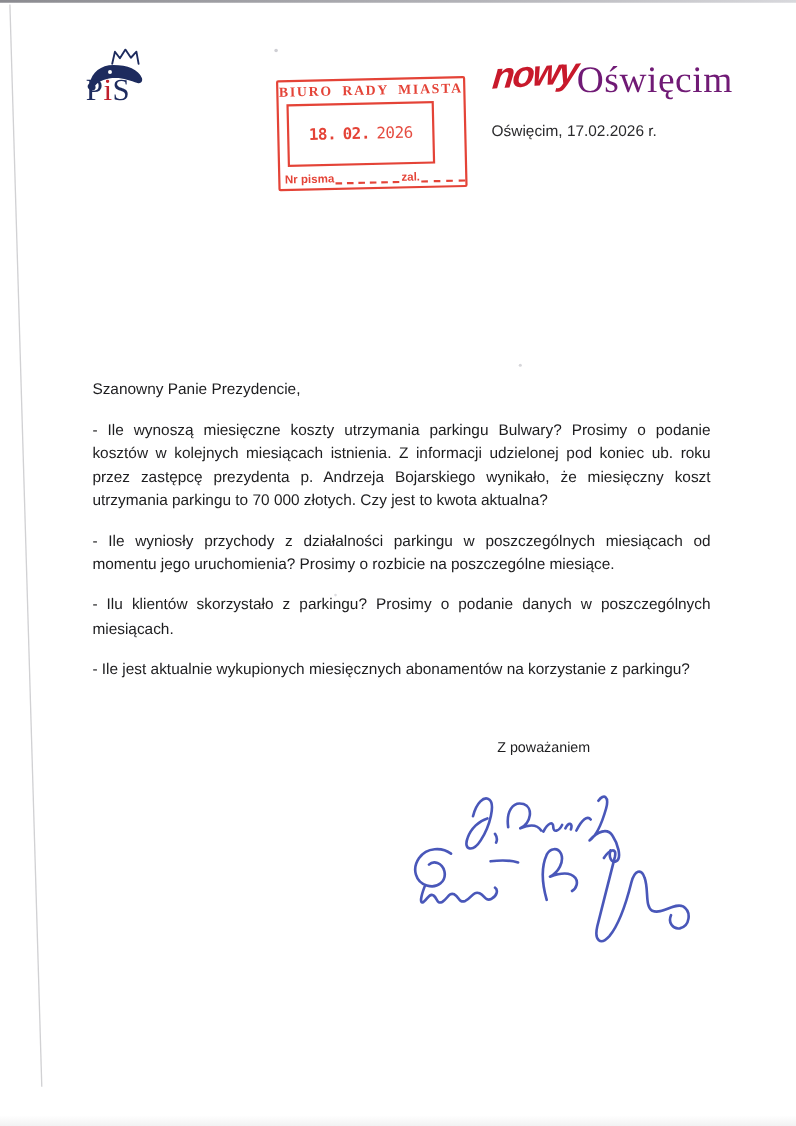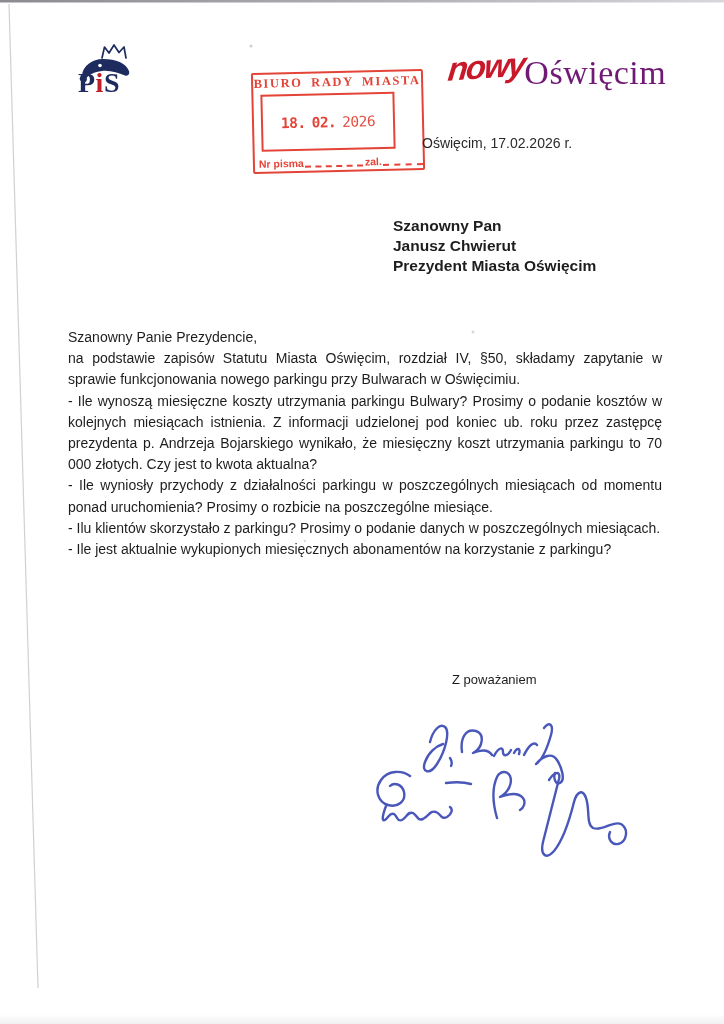--- a/index.html
+++ b/index.html
@@ -9,21 +9,21 @@
     font-family:"Liberation Sans",sans-serif;color:#1d1d1f;
   }
   
   .artifacts{position:absolute;left:0;top:0;width:724px;height:1024px;pointer-events:none;}
   .bottom-band{position:absolute;left:0;bottom:0;width:724px;height:10px;
     background:linear-gradient(to bottom,rgba(0,0,0,0),rgba(120,120,126,0.10));}
   
   .pis-logo{position:absolute;left:76px;top:44px;width:66px;height:58px;}
   .pis-logo svg{position:absolute;left:0;top:0;}
   .pis-text{position:absolute;left:2px;top:24px;
-    font-family:"Liberation Serif",serif;font-weight:700;font-size:28px;line-height:30px;
+    font-family:"Liberation Serif",serif;font-weight:400;font-size:28px;line-height:30px;
     letter-spacing:0.5px;}
   .pis-text .navy{color:#1d2b5e;}
   .pis-text .red{color:#c0202c;}
   
   .stamp{
     position:absolute;left:252px;top:71px;width:172px;height:101px;
     color:#e23528;border:2.5px solid currentColor;border-radius:2px;
     transform:rotate(-1.3deg);opacity:0.93;box-sizing:border-box;
   }
   .stamp-title{
@@ -52,28 +52,28 @@
   .nowy-logo .nowy{
     display:inline-block;color:#c8192b;
     font-family:"Liberation Sans",sans-serif;font-weight:700;font-style:italic;
     font-size:33px;letter-spacing:-2px;transform:rotate(-4deg) skewX(-10deg);
     vertical-align:6px;
   }
   .nowy-logo .osw{
     font-family:"Liberation Serif",serif;font-size:34px;color:#701a75;letter-spacing:0.5px;
   }
   
-  .dateline{position:absolute;left:422px;top:135px;width:200px;text-align:left;
+  .dateline{position:absolute;left:422px;top:111px;width:200px;text-align:center;
     font-size:14px;color:#2a2a2c;}
   .sender{position:absolute;left:68px;top:145px;font-weight:700;font-size:15px;line-height:19px;}
   .recipient{position:absolute;left:393px;top:216px;font-weight:700;font-size:15.5px;line-height:20px;}
   
   .body-block{position:absolute;left:68px;top:327px;width:594px;
     font-size:14px;line-height:21.2px;text-align:justify;}
-  .body-block p{margin:0;}
+  .body-block p{margin:16px;}
   .body-block .salutation{text-align:left;}
   .body-block .indent{text-indent:46px;}
   .closing{position:absolute;left:452px;top:672px;font-size:13px;}
   
   .sig-svg{position:absolute;left:0;top:0;width:724px;height:1024px;pointer-events:none;}
 </style>
 </head>
 <body>
 
 <div class="page">
@@ -120,31 +120,25 @@
     </div>
   </div>
 
   <div class="nowy-logo">
     <span class="nowy">nowy</span><span class="osw">Oświęcim</span>
   </div>
 
   <div class="dateline">Oświęcim, 17.02.2026 r.</div>
 
 
-  <div class="recipient">
-    <div>Szanowny Pan</div>
-    <div>Janusz Chwierut</div>
-    <div>Prezydent Miasta Oświęcim</div>
-  </div>
 
   <div class="body-block">
     <p class="salutation">Szanowny Panie Prezydencie,</p>
-    <p>na podstawie zapisów Statutu Miasta Oświęcim, rozdział IV, §50, składamy zapytanie w sprawie funkcjonowania nowego parkingu przy Bulwarach w Oświęcimiu.</p>
     <p>- Ile wynoszą miesięczne koszty utrzymania parkingu Bulwary? Prosimy o podanie kosztów w kolejnych miesiącach istnienia. Z informacji udzielonej pod koniec ub. roku przez zastępcę prezydenta p. Andrzeja Bojarskiego wynikało, że miesięczny koszt utrzymania parkingu to 70 000 złotych. Czy jest to kwota aktualna?</p>
-    <p>- Ile wyniosły przychody z działalności parkingu w poszczególnych miesiącach od momentu ponad uruchomienia? Prosimy o rozbicie na poszczególne miesiące.</p>
+    <p>- Ile wyniosły przychody z działalności parkingu w poszczególnych miesiącach od momentu jego uruchomienia? Prosimy o rozbicie na poszczególne miesiące.</p>
     <p>- Ilu klientów skorzystało z parkingu? Prosimy o podanie danych w poszczególnych miesiącach.</p>
     <p>- Ile jest aktualnie wykupionych miesięcznych abonamentów na korzystanie z parkingu?</p>
   </div>
 
   <div class="closing">Z poważaniem</div>
 
   <svg class="sig-svg" viewBox="0 0 724 1024">
     <g fill="none" stroke="#3a49b4" stroke-width="2.4" stroke-linecap="round" stroke-linejoin="round" opacity="0.92">
       <path d="
         M430,742 C433,730 440,723 445,727 C450,731 446,750 437,764 C430,775 421,773 425,762 C428,753 436,746 443,744

